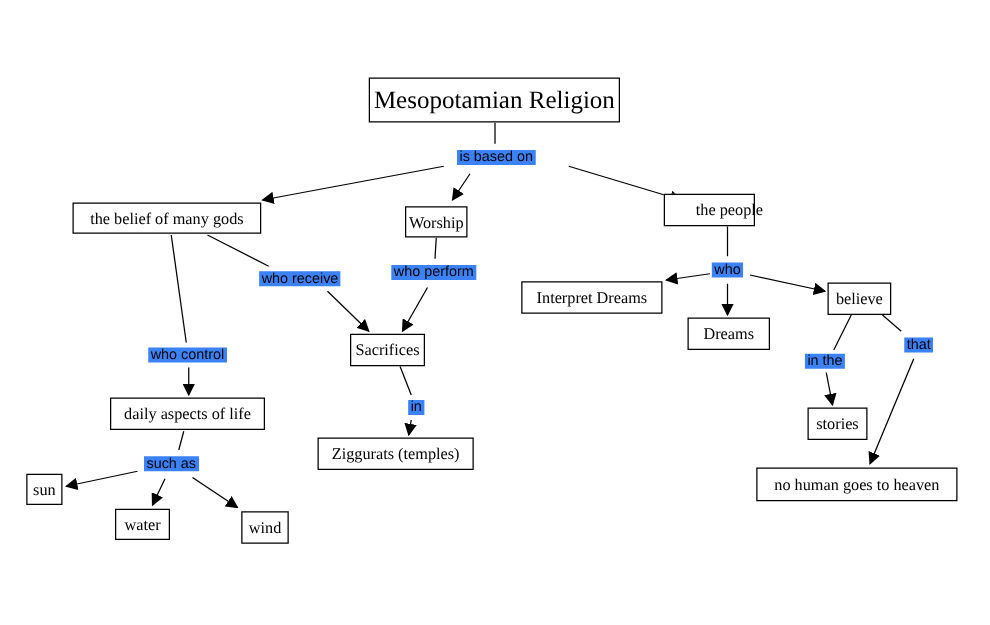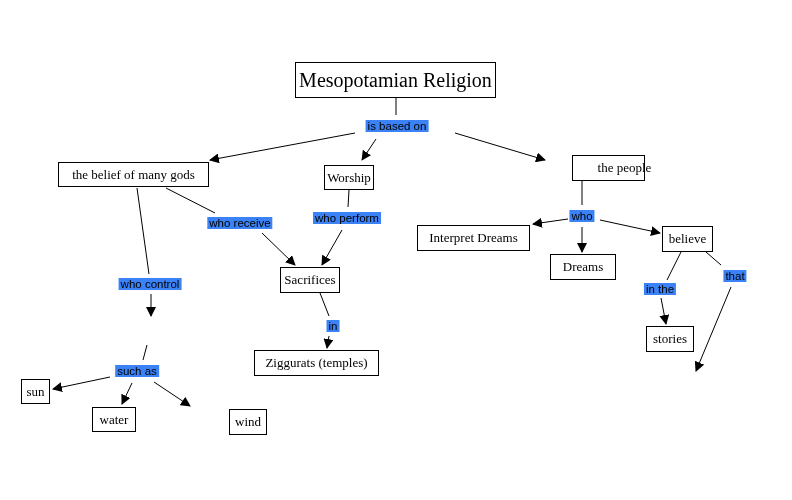--- a/index.html
+++ b/index.html
@@ -51,30 +51,32 @@
         <line x1="681" y1="252" x2="667" y2="280" stroke="#000" stroke-width="1"></line>
         <line x1="661" y1="298" x2="666" y2="324" stroke="#000" stroke-width="1" marker-end="url(#arrow)"></line>
         <line x1="706" y1="252" x2="721" y2="265" stroke="#000" stroke-width="1"></line>
         <line x1="731" y1="287" x2="696" y2="371" stroke="#000" stroke-width="1" marker-end="url(#arrow)"></line>
       </g>
   </svg>
 
   <div class="node root" style="left:295px;top:62px;width:201px;height:36px;">Mesopotamian Religion</div>
   <div class="node" style="left:58px;top:162px;width:151px;height:25px;">the belief of many gods</div>
   <div class="node" style="left:324px;top:165px;width:50px;height:25px;">Worship</div>
-  <div class="node" style="left:572px;top:155px;width:73px;height:26px;padding-left:32px;">the people</div>
+  <div class="node" style="left:531px;top:155px;width:73px;height:26px;padding-left:32px;">the people</div>
   <div class="node" style="left:280px;top:267px;width:60px;height:26px;">Sacrifices</div>
+  <div class="node" style="left:88px;top:318px;width:124px;height:26px;">daily aspects of life</div>
   <div class="node" style="left:254px;top:350px;width:125px;height:26px;">Ziggurats (temples)</div>
   <div class="node" style="left:21px;top:379px;width:29px;height:25px;">sun</div>
   <div class="node" style="left:92px;top:407px;width:44px;height:25px;">water</div>
-  <div class="node" style="left:193px;top:409px;width:38px;height:26px;margin-left:36px;">wind</div>
+  <div class="node" style="left:193px;top:409px;width:38px;height:26px;">wind</div>
   <div class="node" style="left:417px;top:225px;width:113px;height:26px;">Interpret Dreams</div>
   <div class="node" style="left:550px;top:254px;width:66px;height:26px;">Dreams</div>
   <div class="node" style="left:662px;top:226px;width:51px;height:26px;">believe</div>
   <div class="node" style="left:646px;top:326px;width:48px;height:26px;">stories</div>
+  <div class="node" style="left:605px;top:374px;width:161px;height:27px;">no human goes to heaven</div>
 
   <span class="phrase" style="left:397px;top:126px;">is based on</span>
   <span class="phrase" style="left:240px;top:223px;">who receive</span>
   <span class="phrase" style="left:347px;top:218px;">who perform</span>
   <span class="phrase" style="left:150px;top:284px;">who control</span>
   <span class="phrase" style="left:333px;top:326px;">in</span>
   <span class="phrase" style="left:137px;top:371px;">such as</span>
   <span class="phrase" style="left:582px;top:216px;">who</span>
   <span class="phrase" style="left:660px;top:289px;">in the</span>
   <span class="phrase" style="left:735px;top:276px;">that</span>

